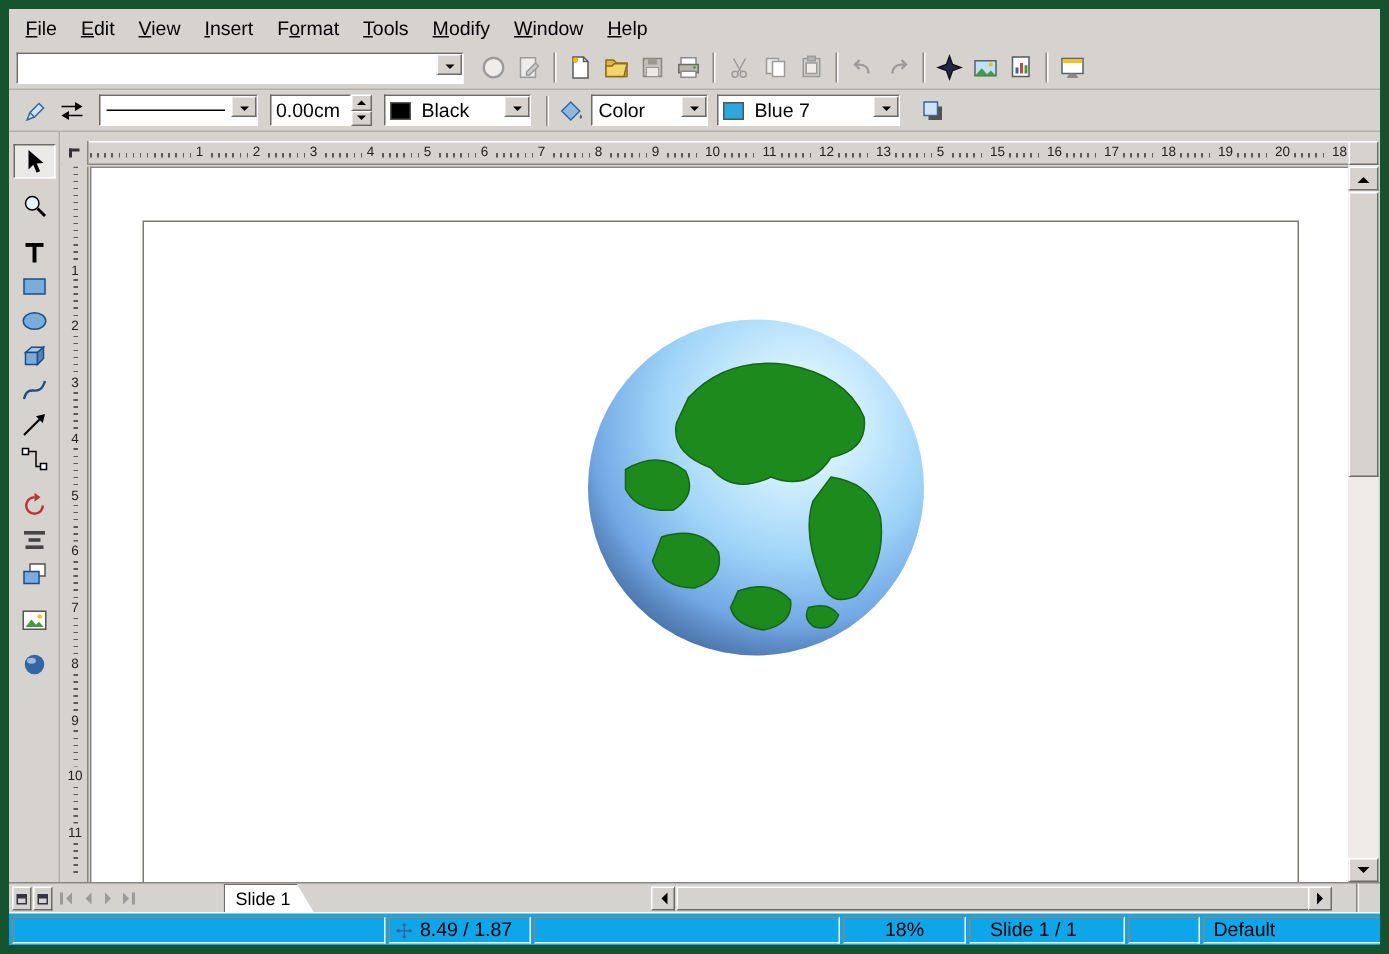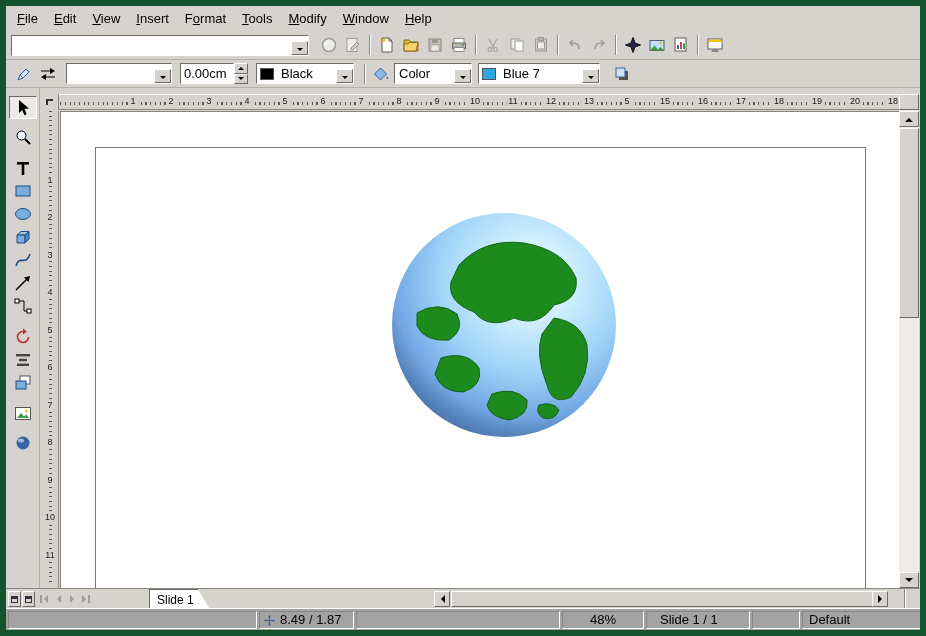--- a/index.html
+++ b/index.html
@@ -10,21 +10,21 @@
   .btn{width:24px;height:24px;display:flex;align-items:center;justify-content:center;border:1px solid transparent}
   .btn svg{display:block}
 
   
   #menubar{position:absolute;left:0;top:0;width:100%;height:25px;display:flex;align-items:center;padding-left:3px}
   .menu-item{padding:3px 8px;font-size:13px;color:#000;white-space:nowrap}
   .menu-item u{text-decoration:underline}
 
   
   #functionbar{position:absolute;left:0;top:25px;width:100%;height:29px;display:flex;align-items:center;padding:0 5px;border-bottom:1px solid #b3afaa}
-  .combo{display:flex;align-items:flex-end;height:21px;background:#fff;border:1px solid;border-color:#6e6a66 #fff #fff #6e6a66}
+  .combo{display:flex;align-items:flex-start;height:21px;background:#fff;border:1px solid;border-color:#6e6a66 #fff #fff #6e6a66}
   .combo .txt{flex:1;font-size:13px;line-height:19px;padding:0 4px;overflow:hidden;white-space:nowrap;color:#000}
   .drop{width:17px;display:flex;align-items:flex-start;justify-content:center;background:#d6d2ce;border:1px solid;border-color:#fff #6e6a66 #6e6a66 #fff}
   .drop .caret{margin-top:6px}
   #url-combo{width:298px;margin-right:8px}
 
   
   #objectbar{position:absolute;left:0;top:54px;width:100%;height:28px;display:flex;align-items:center;padding:0 6px;border-bottom:1px solid #b3afaa}
   #line-style-combo{width:106px;margin-left:6px}
   #line-style-combo .stylepreview{flex:1;position:relative}
   #line-style-combo .stylepreview i{position:absolute;left:4px;right:4px;top:9px;border-top:1px solid #000}
@@ -86,21 +86,21 @@
   #slide-tabs{position:absolute;left:143px;top:0;height:20px;display:flex}
   .slide-tab{position:relative;height:20px;min-width:58px;background:#fff;clip-path:polygon(0 0,calc(100% - 12px) 0,100% 100%,0 100%);border-top:1px solid #6e6a66;border-left:1px solid #6e6a66;padding:0 16px 0 7px}
   .slide-tab span{font-size:12px;line-height:19px;color:#000}
   #hscroll{position:absolute;left:428px;top:2px;height:16px;width:470px}
   #hs-left{position:absolute;left:0;top:0;width:16px;height:16px;display:flex;align-items:center;justify-content:center;background:#d6d2ce;border:1px solid;border-color:#fff #6e6a66 #6e6a66 #fff}
   #hs-thumb{position:absolute;left:17px;top:0;width:435px;height:16px;background:#d6d2ce;border:1px solid;border-color:#fff #6e6a66 #6e6a66 #fff}
   #hs-right{position:absolute;right:16px;top:0;width:16px;height:16px;display:flex;align-items:center;justify-content:center;background:#d6d2ce;border:1px solid;border-color:#fff #6e6a66 #6e6a66 #fff}
   #tb-div{position:absolute;left:898px;top:0;bottom:0;border-left:1px solid #8a8780;border-right:1px solid #fff}
 
   
-  #statusbar{position:absolute;left:0;bottom:0;width:100%;height:22px;background:#a3a3a3;border-top:1px solid #fff}
+  #statusbar{position:absolute;left:0;bottom:0;width:100%;height:22px;background:#0ea5e9;border-top:1px solid #fff}
   .panel{position:absolute;top:2px;height:18px;border:1px solid;border-color:#8a8780 #fff #fff #8a8780;font-size:13px;line-height:16px;color:#000;display:flex;align-items:center;overflow:hidden}
   #sb-0{left:2px;width:249px}
   #sb-pos{left:253px;width:95px;padding-left:3px}
   #sb-pos svg{margin-right:4px;flex:none}
   #sb-2{left:350px;width:204px}
   #sb-zoom{left:556px;width:82px;justify-content:center}
   #sb-slide{left:640px;width:104px;padding-left:13px}
   #sb-5{left:746px;width:48px}
   #sb-style{left:796px;width:128px;padding-left:6px}
 </style>
@@ -530,19 +530,19 @@
   <div id="statusbar">
     <div id="sb-0" class="panel"></div>
     <div id="sb-pos" class="panel">
       <svg width="13" height="13" viewBox="0 0 13 13">
           <path d="M2 6.5h9M6.5 2v9" stroke="#3465a4"></path>
           <path d="M1 6.5l2.2-1.6v3.2zM12 6.5L9.8 4.9v3.2zM6.5 1L4.9 3.2h3.2zM6.5 12L4.9 9.8h3.2z" fill="#3465a4"></path>
         </svg>
       <span>8.49 / 1.87</span>
     </div>
     <div id="sb-2" class="panel"></div>
-    <div id="sb-zoom" class="panel">48%</div>
+    <div id="sb-zoom" class="panel">18%</div>
     <div id="sb-slide" class="panel">Slide 1 / 1</div>
     <div id="sb-5" class="panel"></div>
     <div id="sb-style" class="panel">Default</div>
   </div>
 
 </div>
 
 </body></html>

